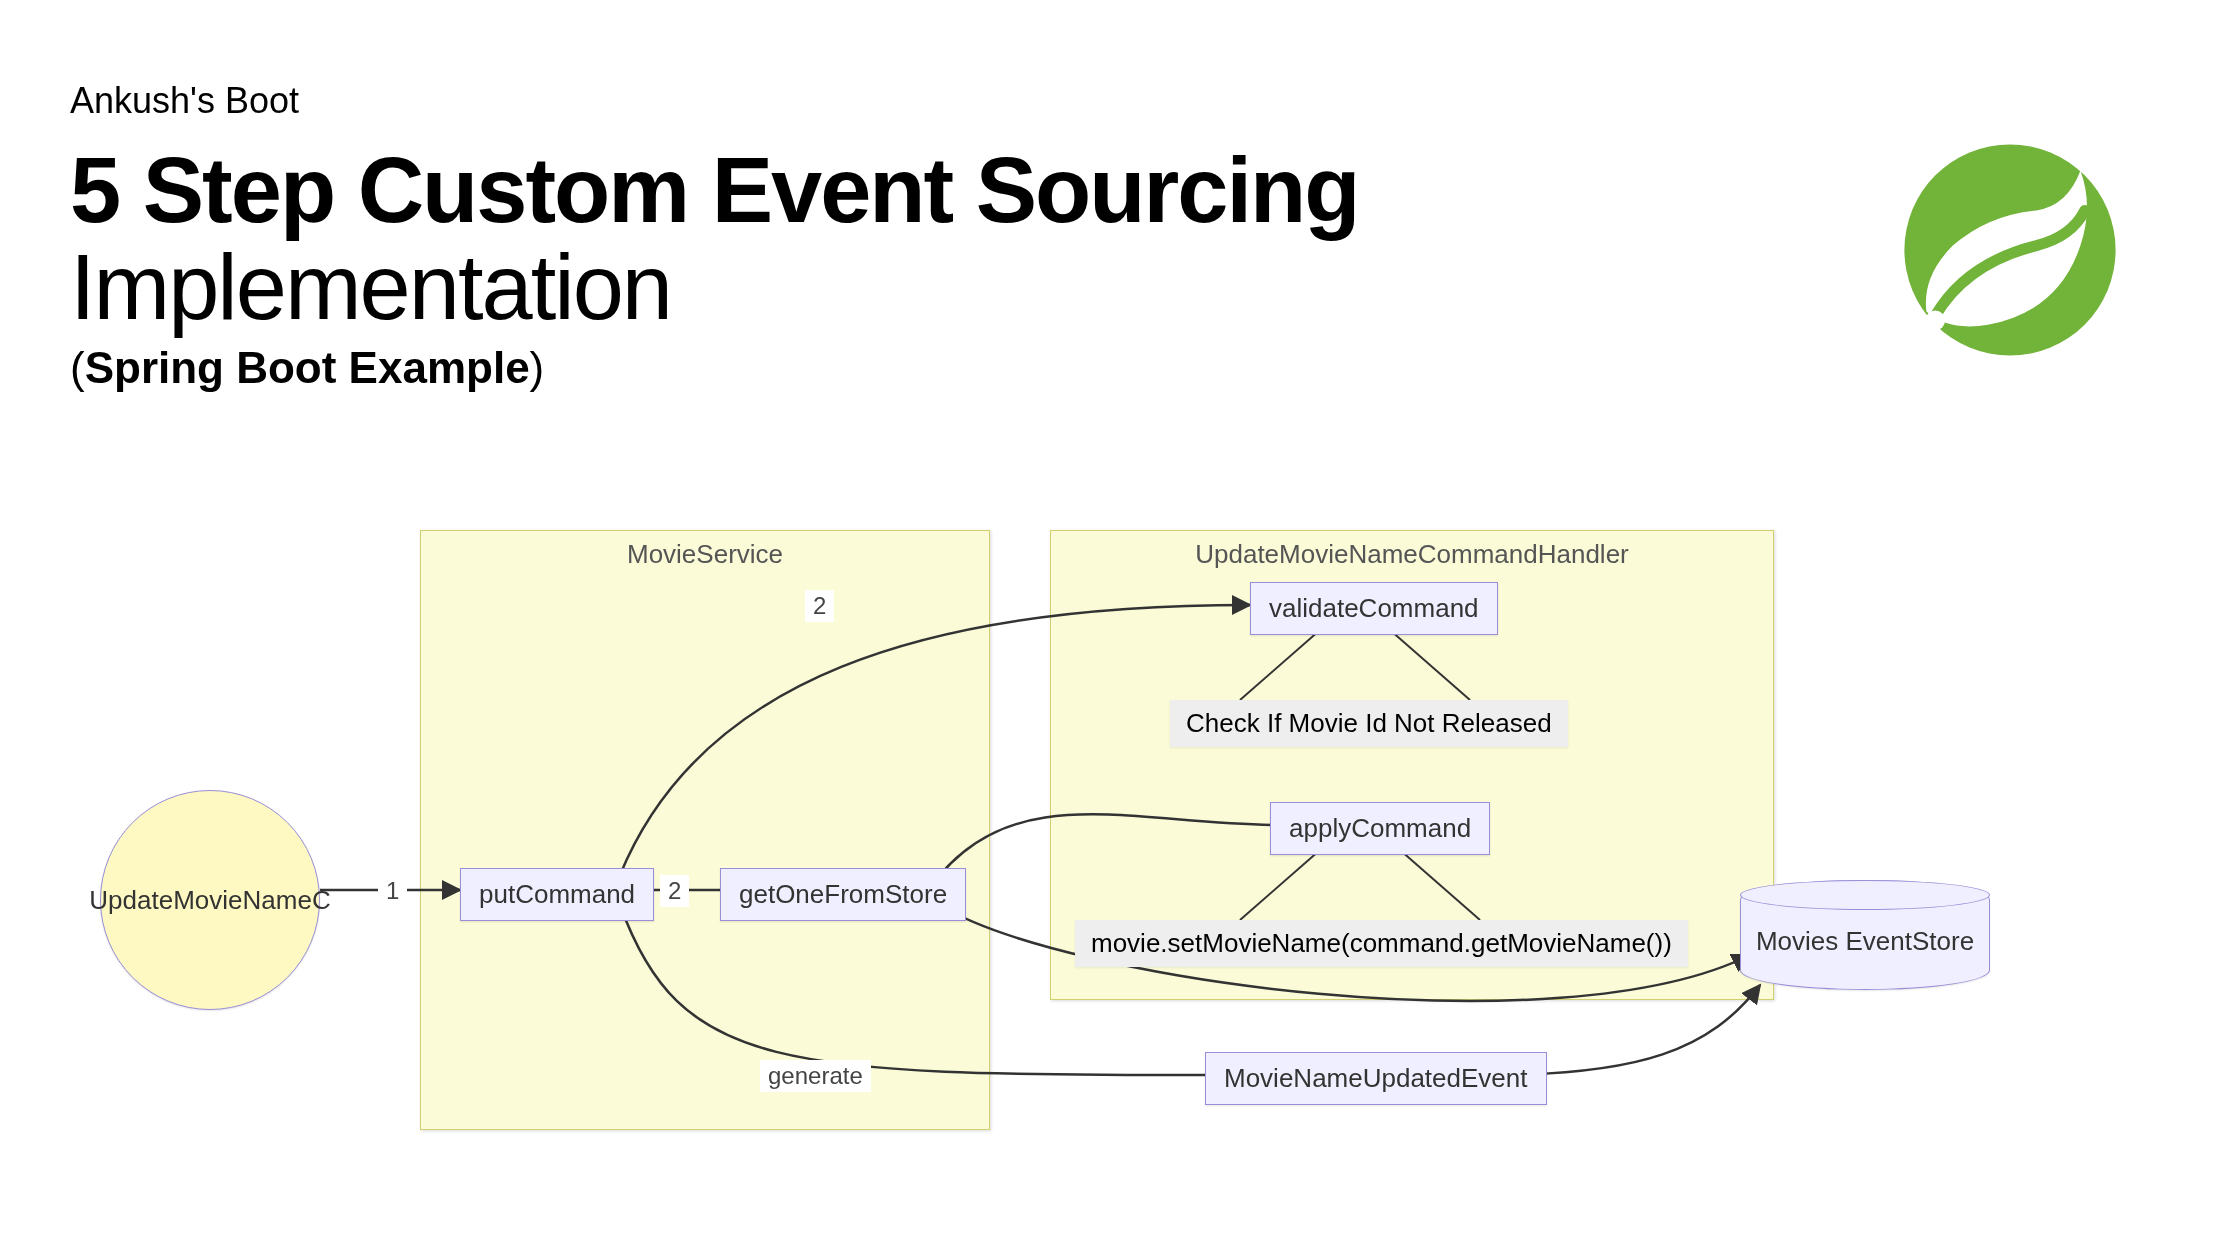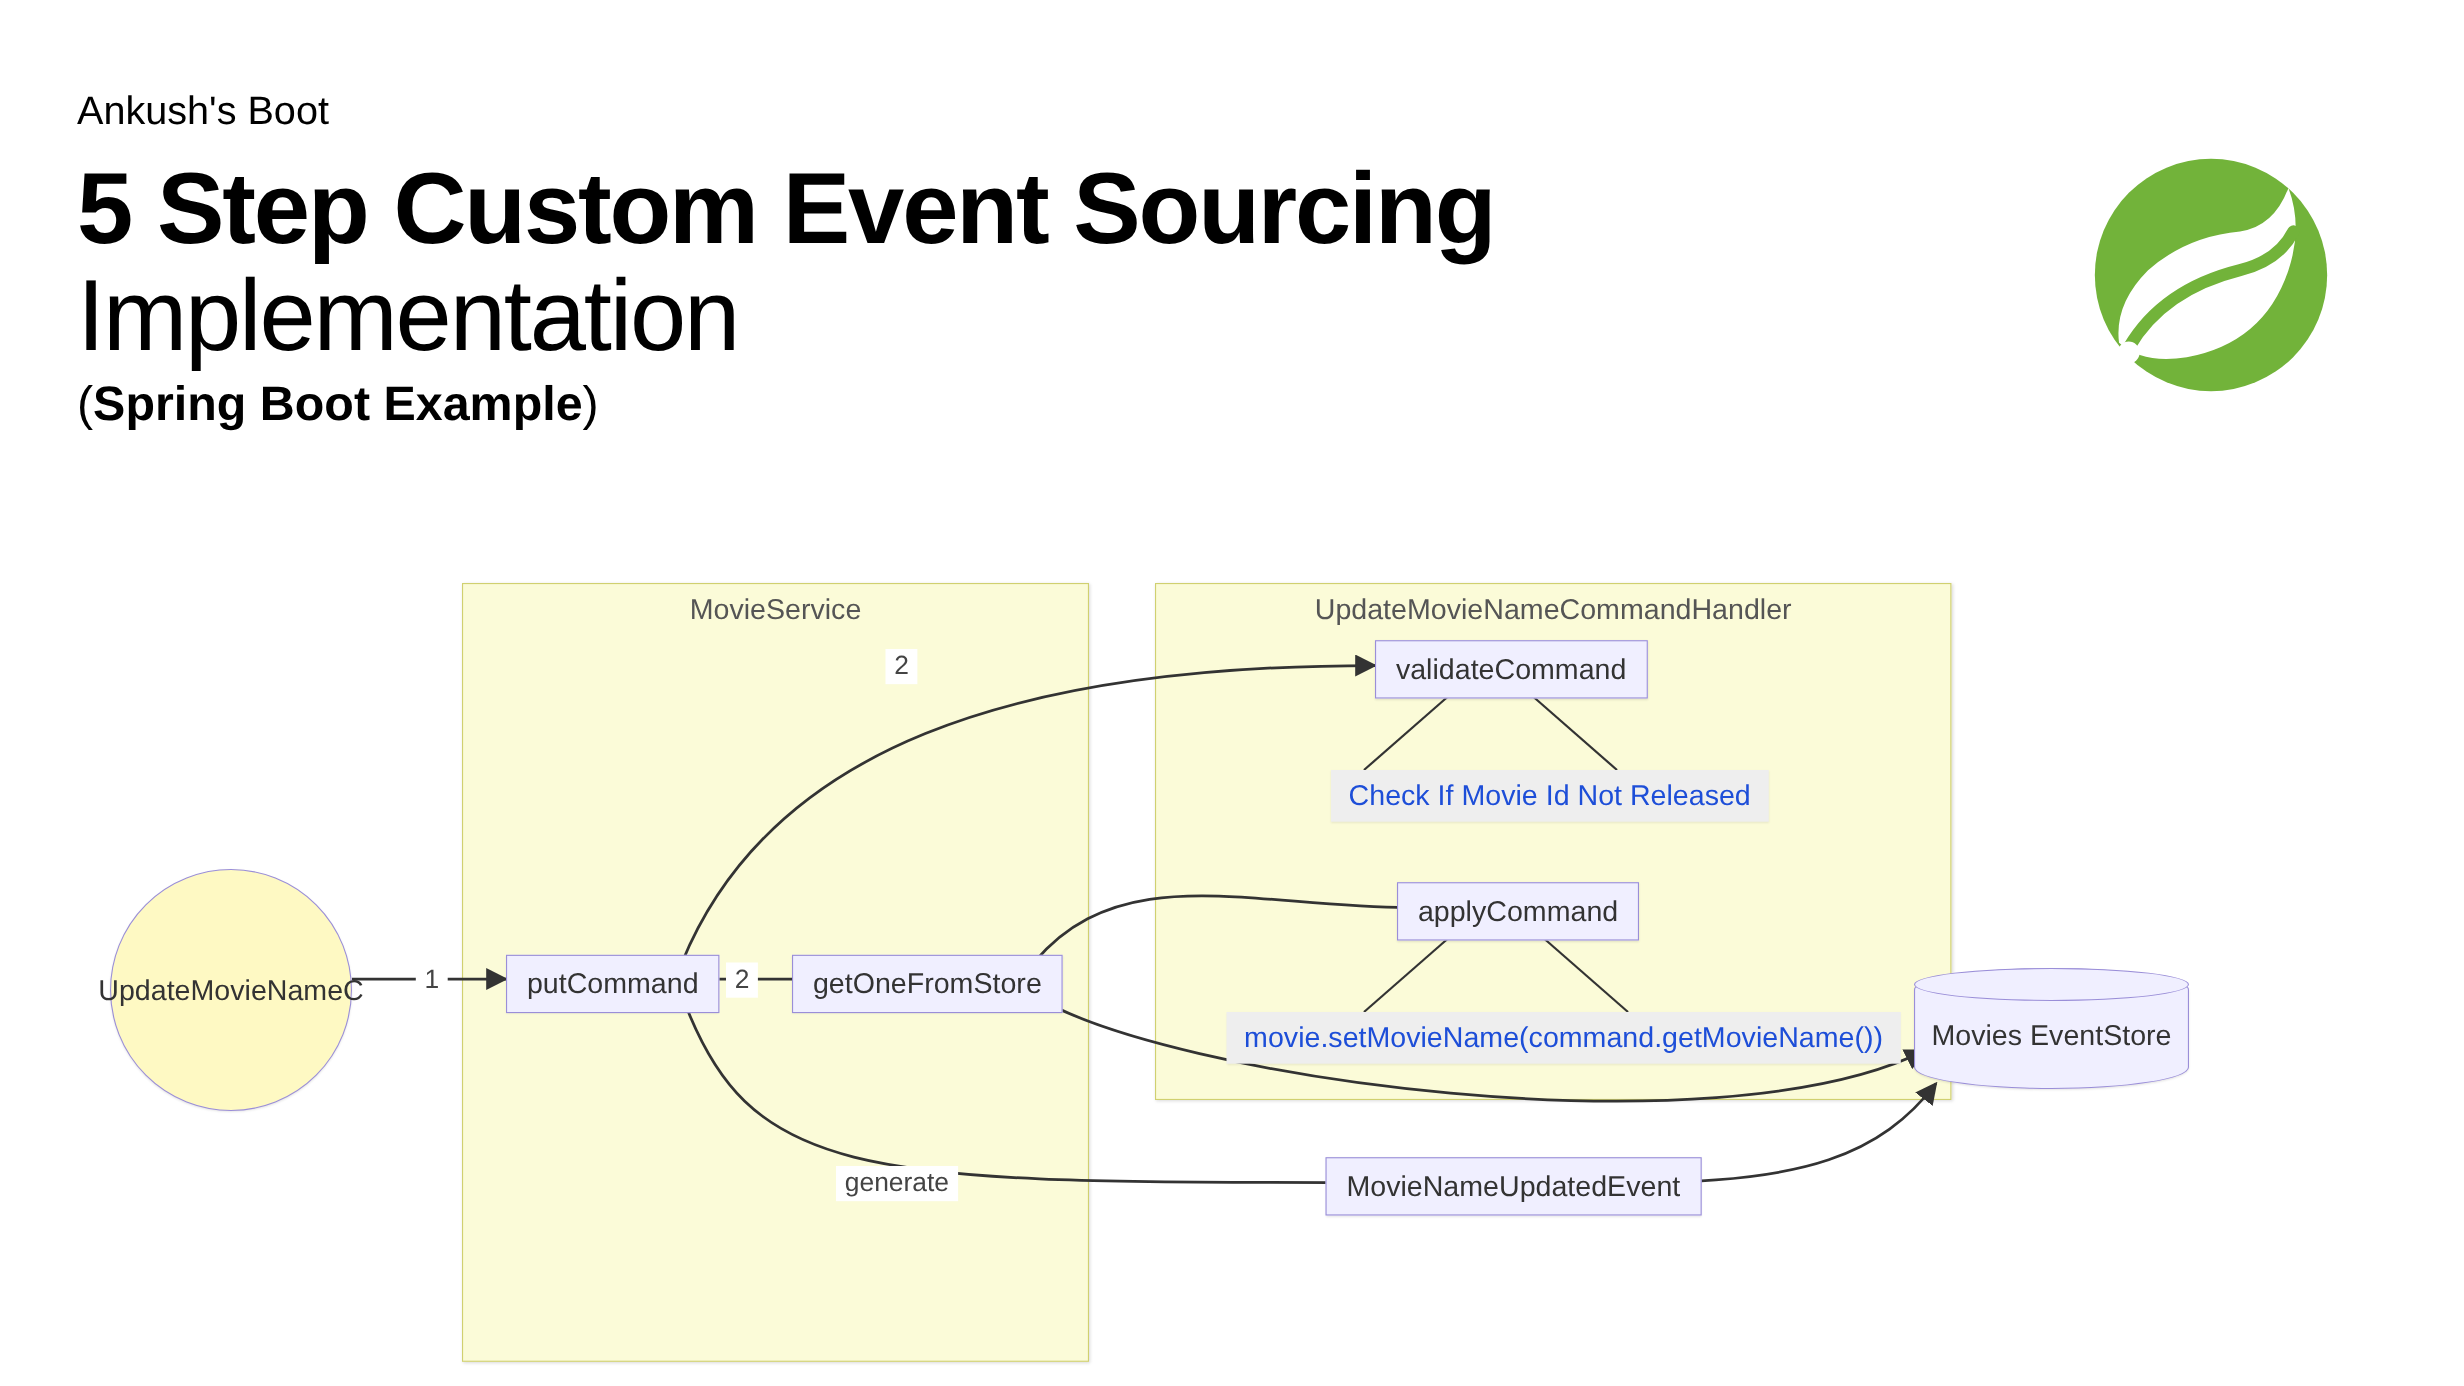--- a/index.html
+++ b/index.html
@@ -57,24 +57,23 @@
     padding: 10px 18px;
     box-shadow: 0 1px 2px rgba(0,0,0,0.1);
   }
   .plain-node {
     position: absolute;
     background: #eeeeee;
     display: flex;
     align-items: center;
     justify-content: center;
     font-size: 26px;
-    color: #1d4ed8;
+    color: #000000;
     padding: 8px 16px;
     box-shadow: 0 1px 2px rgba(0,0,0,0.08);
-    margin-left: 40px;
   }
   .cylinder {
     position: absolute;
     background: #f0efff;
     border: 1px solid #9a8ed8;
     border-radius: 50% / 18%;
     display: flex;
     align-items: center;
     justify-content: center;
     font-size: 26px;
@@ -122,21 +121,21 @@
   <svg viewBox="0 0 100 100" width="220" height="220">
     <circle cx="50" cy="50" r="48" fill="#72b33a"></circle>
     <path d="M 82 14 Q 88 30 82 48 Q 72 78 40 84 Q 22 87 12 78 Q 10 62 24 48 Q 40 34 62 32 Q 76 30 82 14 Z" fill="#ffffff"></path>
     <path d="M 16 80 Q 30 56 62 48 Q 78 44 84 32" stroke="#72b33a" stroke-width="5" fill="none" stroke-linecap="round"></path>
     <circle cx="16" cy="82" r="4.5" fill="#ffffff"></circle>
   </svg>
 </div>
 
 <div class="diagram">
 
-  <div class="group-box" style="left:360px; top:0px; width:570px; height:708px;">
+  <div class="group-box" style="left:360px; top:0px; width:570px; height:600px;">
     <div class="group-title">MovieService</div>
   </div>
 
   <div class="group-box" style="left:990px; top:0px; width:724px; height:470px;">
     <div class="group-title">UpdateMovieNameCommandHandler</div>
   </div>
 
   <svg class="edges">
     <defs>
       <marker id="arrow" viewBox="0 0 10 10" refX="9" refY="5" markerWidth="8" markerHeight="8" orient="auto-start-reverse">

